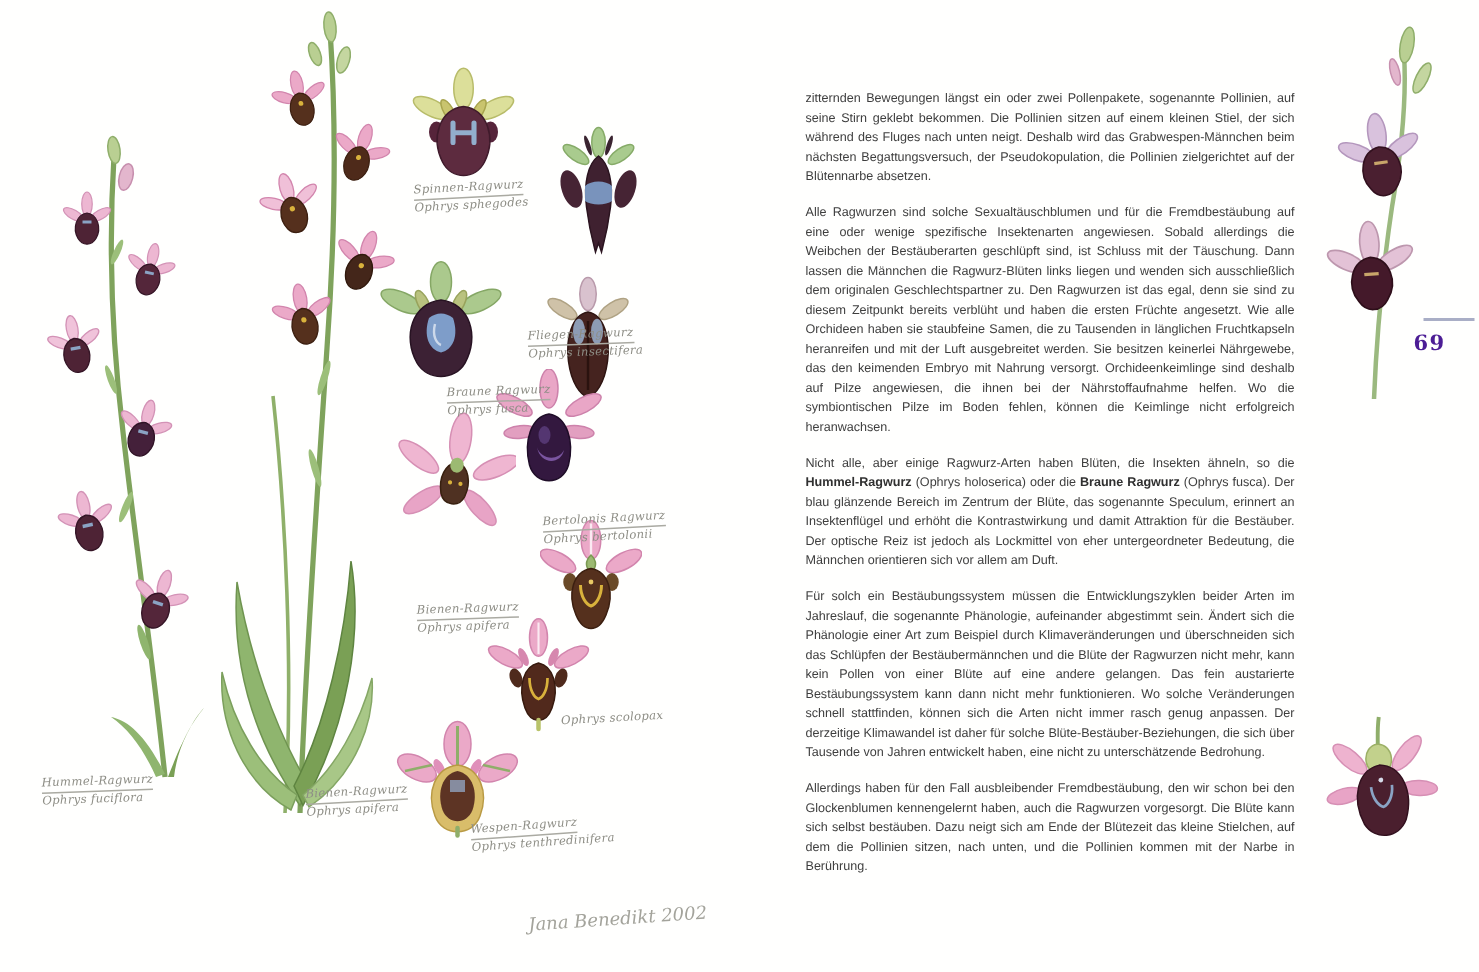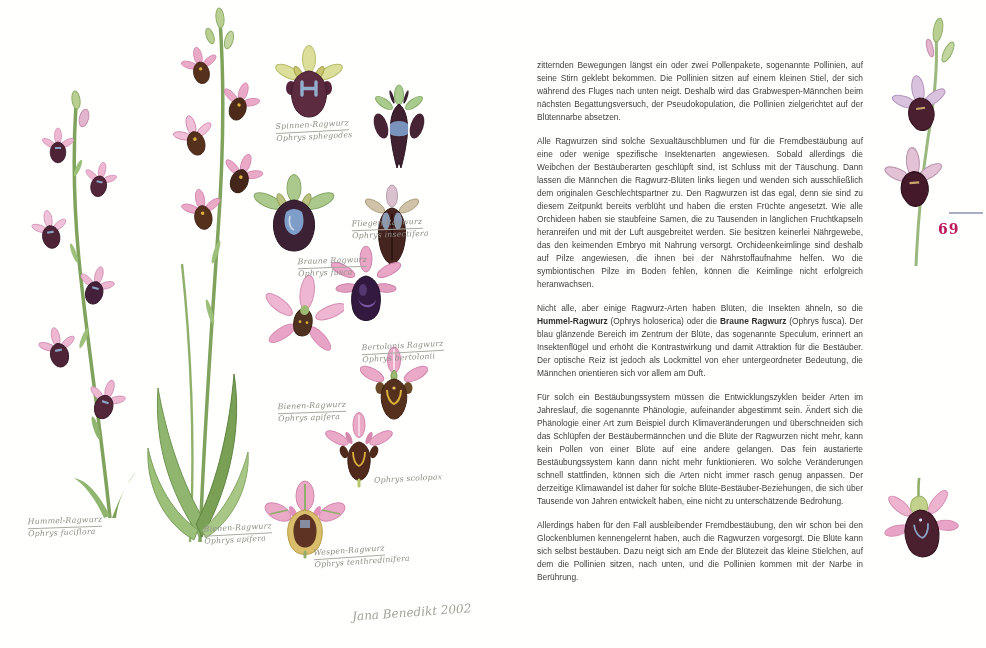--- a/index.html
+++ b/index.html
@@ -34,23 +34,23 @@
     color:#3e3e3e;font-size:8.4px;line-height:13px;
     text-align:justify;hyphens:auto;-webkit-hyphens:auto;
   }
   .text-col p{margin:0 0 11px 0;}
   .text-col .b{font-weight:bold;color:#303030;}
   .text-col .i{}
 
   
   .pagenum-rule{position:absolute;left:949px;top:212px;width:34px;height:2px;background:#a9aec6;}
   .pagenum{
-    position:absolute;left:938px;top:221px;width:30px;
+    position:absolute;left:938px;top:221px;width:30px;text-align:center;
     font-family:"DejaVu Serif",serif;font-weight:bold;font-size:14px;
-    color:#be185d;letter-spacing:1px;
+    color:#4c1d95;letter-spacing:1px;
   }
 </style>
 </head>
 <body>
 
 <div class="spread">
 
   <div class="abs" style="left:0;top:0;width:510px;height:648px;">
 
     <svg class="abs" style="left:18px;top:48px;" width="122" height="474" viewBox="0 0 122 474">

